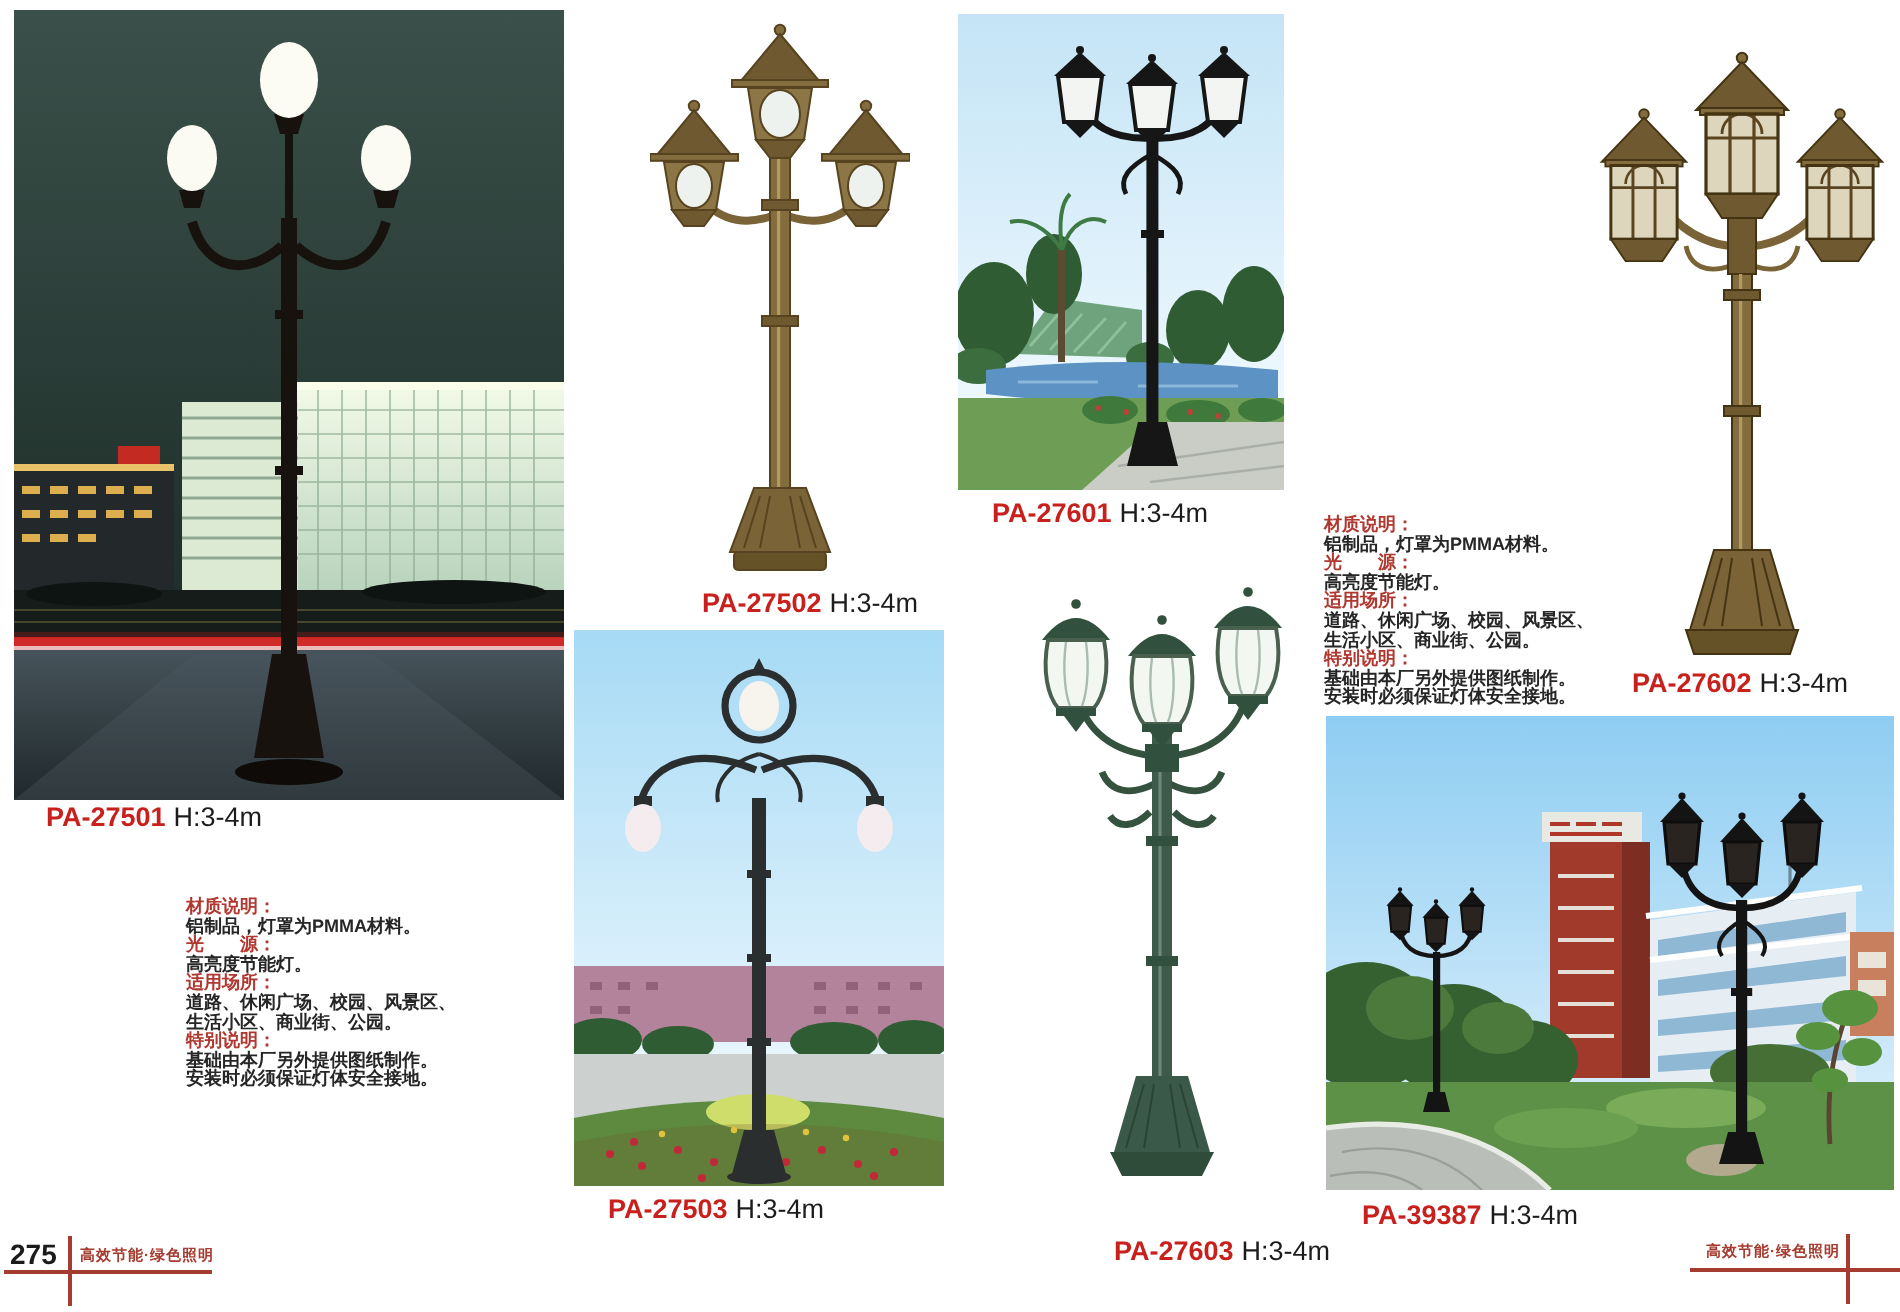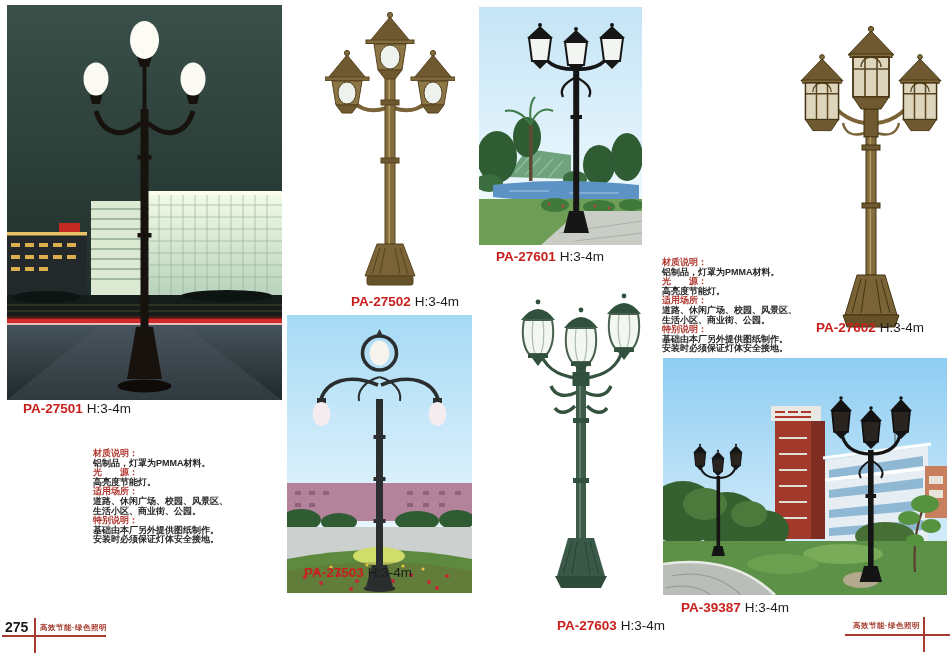--- a/index.html
+++ b/index.html
@@ -237,21 +237,21 @@
         <path d="M92.5,62 C78,66 70,76 72,86" stroke="#2b2e2f" stroke-width="2" fill="none"></path>
         <path d="M92.5,62 C107,66 115,76 113,86" stroke="#2b2e2f" stroke-width="2" fill="none"></path>
         <rect x="30" y="83" width="9" height="5"></rect>
         <rect x="146" y="83" width="9" height="5"></rect>
       </g>
       <ellipse cx="92.5" cy="38" rx="10" ry="12.5" fill="#f7f4ee"></ellipse>
       <ellipse cx="34.5" cy="99" rx="9" ry="12" fill="#f4ecee"></ellipse>
       <ellipse cx="150.5" cy="99" rx="9" ry="12" fill="#f4ecee"></ellipse>
     </svg>
   </div>
-  <div class="plabel" style="left:288px;top:565px;">
+  <div class="plabel" style="left:288px;top:597px;">
     <span class="pcode">PA-27503</span><span class="psize">H:3-4m</span>
   </div>
 
   <div class="photo" style="left:479px;top:7px;width:163px;height:238px;">
     <svg width="163" height="238" viewBox="0 0 163 238">
       <defs>
         <linearGradient id="sky6" x1="0" y1="0" x2="0" y2="1">
           <stop offset="0" stop-color="#c4e4f6"></stop>
             <stop offset="1" stop-color="#eff9fe"></stop>
         </linearGradient>
@@ -397,21 +397,21 @@
           <rect x="-21" y="25" width="42" height="3.5" fill="#836c3e"></rect>
           <rect x="-18" y="28" width="36" height="40" fill="#ddd5bc"></rect>
           <path d="M-6,28 V68 M6,68 V28 M-18,40 H18" stroke="#5a4520" stroke-width="1.6"></path>
           <path d="M-10,38 A10,10 0 0 1 10,38" fill="none" stroke="#5a4520" stroke-width="1.4"></path>
           <rect x="-18" y="28" width="36" height="40" fill="none" stroke="#453413" stroke-width="1.6"></rect>
           <polygon points="-18,68 18,68 10,80 -10,80" fill="#6e5930"></polygon>
         </g>
       </g>
     </svg>
   </div>
-  <div class="plabel" style="left:800px;top:320px;">
+  <div class="plabel" style="left:800px;top:334px;">
     <span class="pcode">PA-27602</span><span class="psize">H:3-4m</span>
   </div>
 
   <div class="product" style="left:505px;top:268px;width:150px;height:330px;">
     <svg width="150" height="330" viewBox="0 0 150 330">
 
       <g stroke="#35523f" stroke-width="3.4" fill="none">
         <path d="M72,110 C52,108 38,98 34,80"></path>
         <path d="M80,110 C100,108 114,98 118,80"></path>
         <path d="M72,124 C60,130 50,128 46,118"></path>

